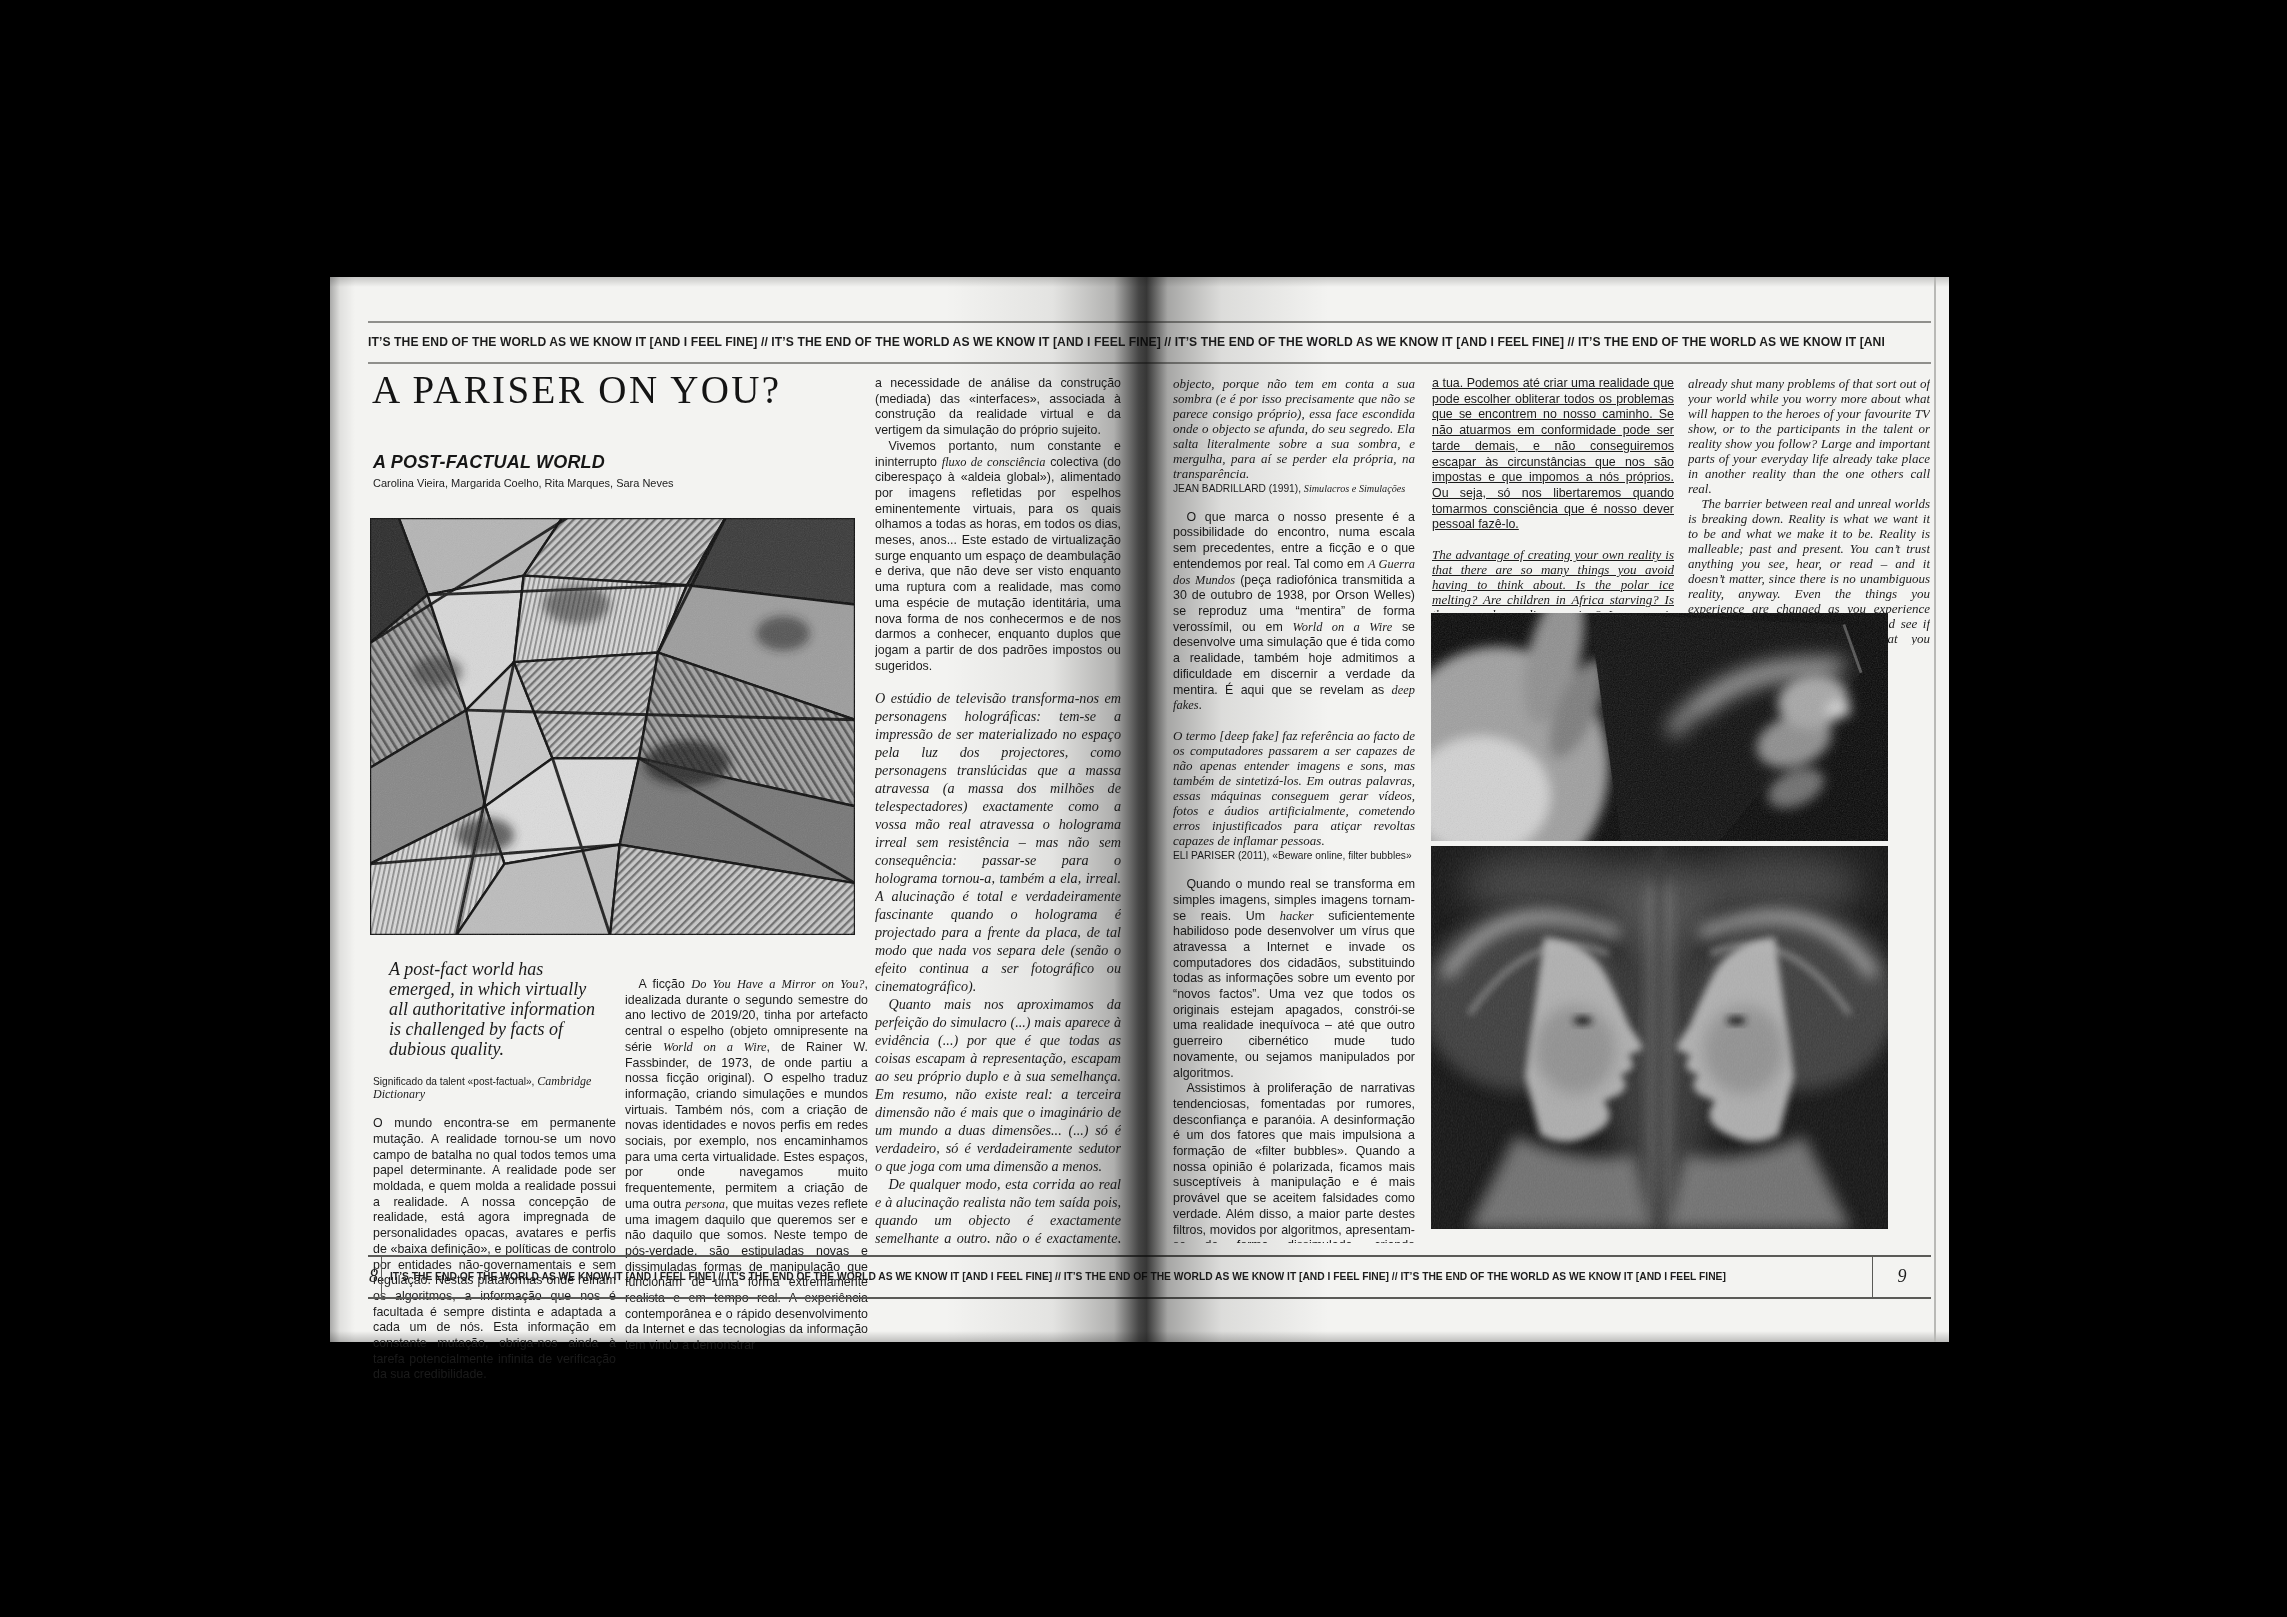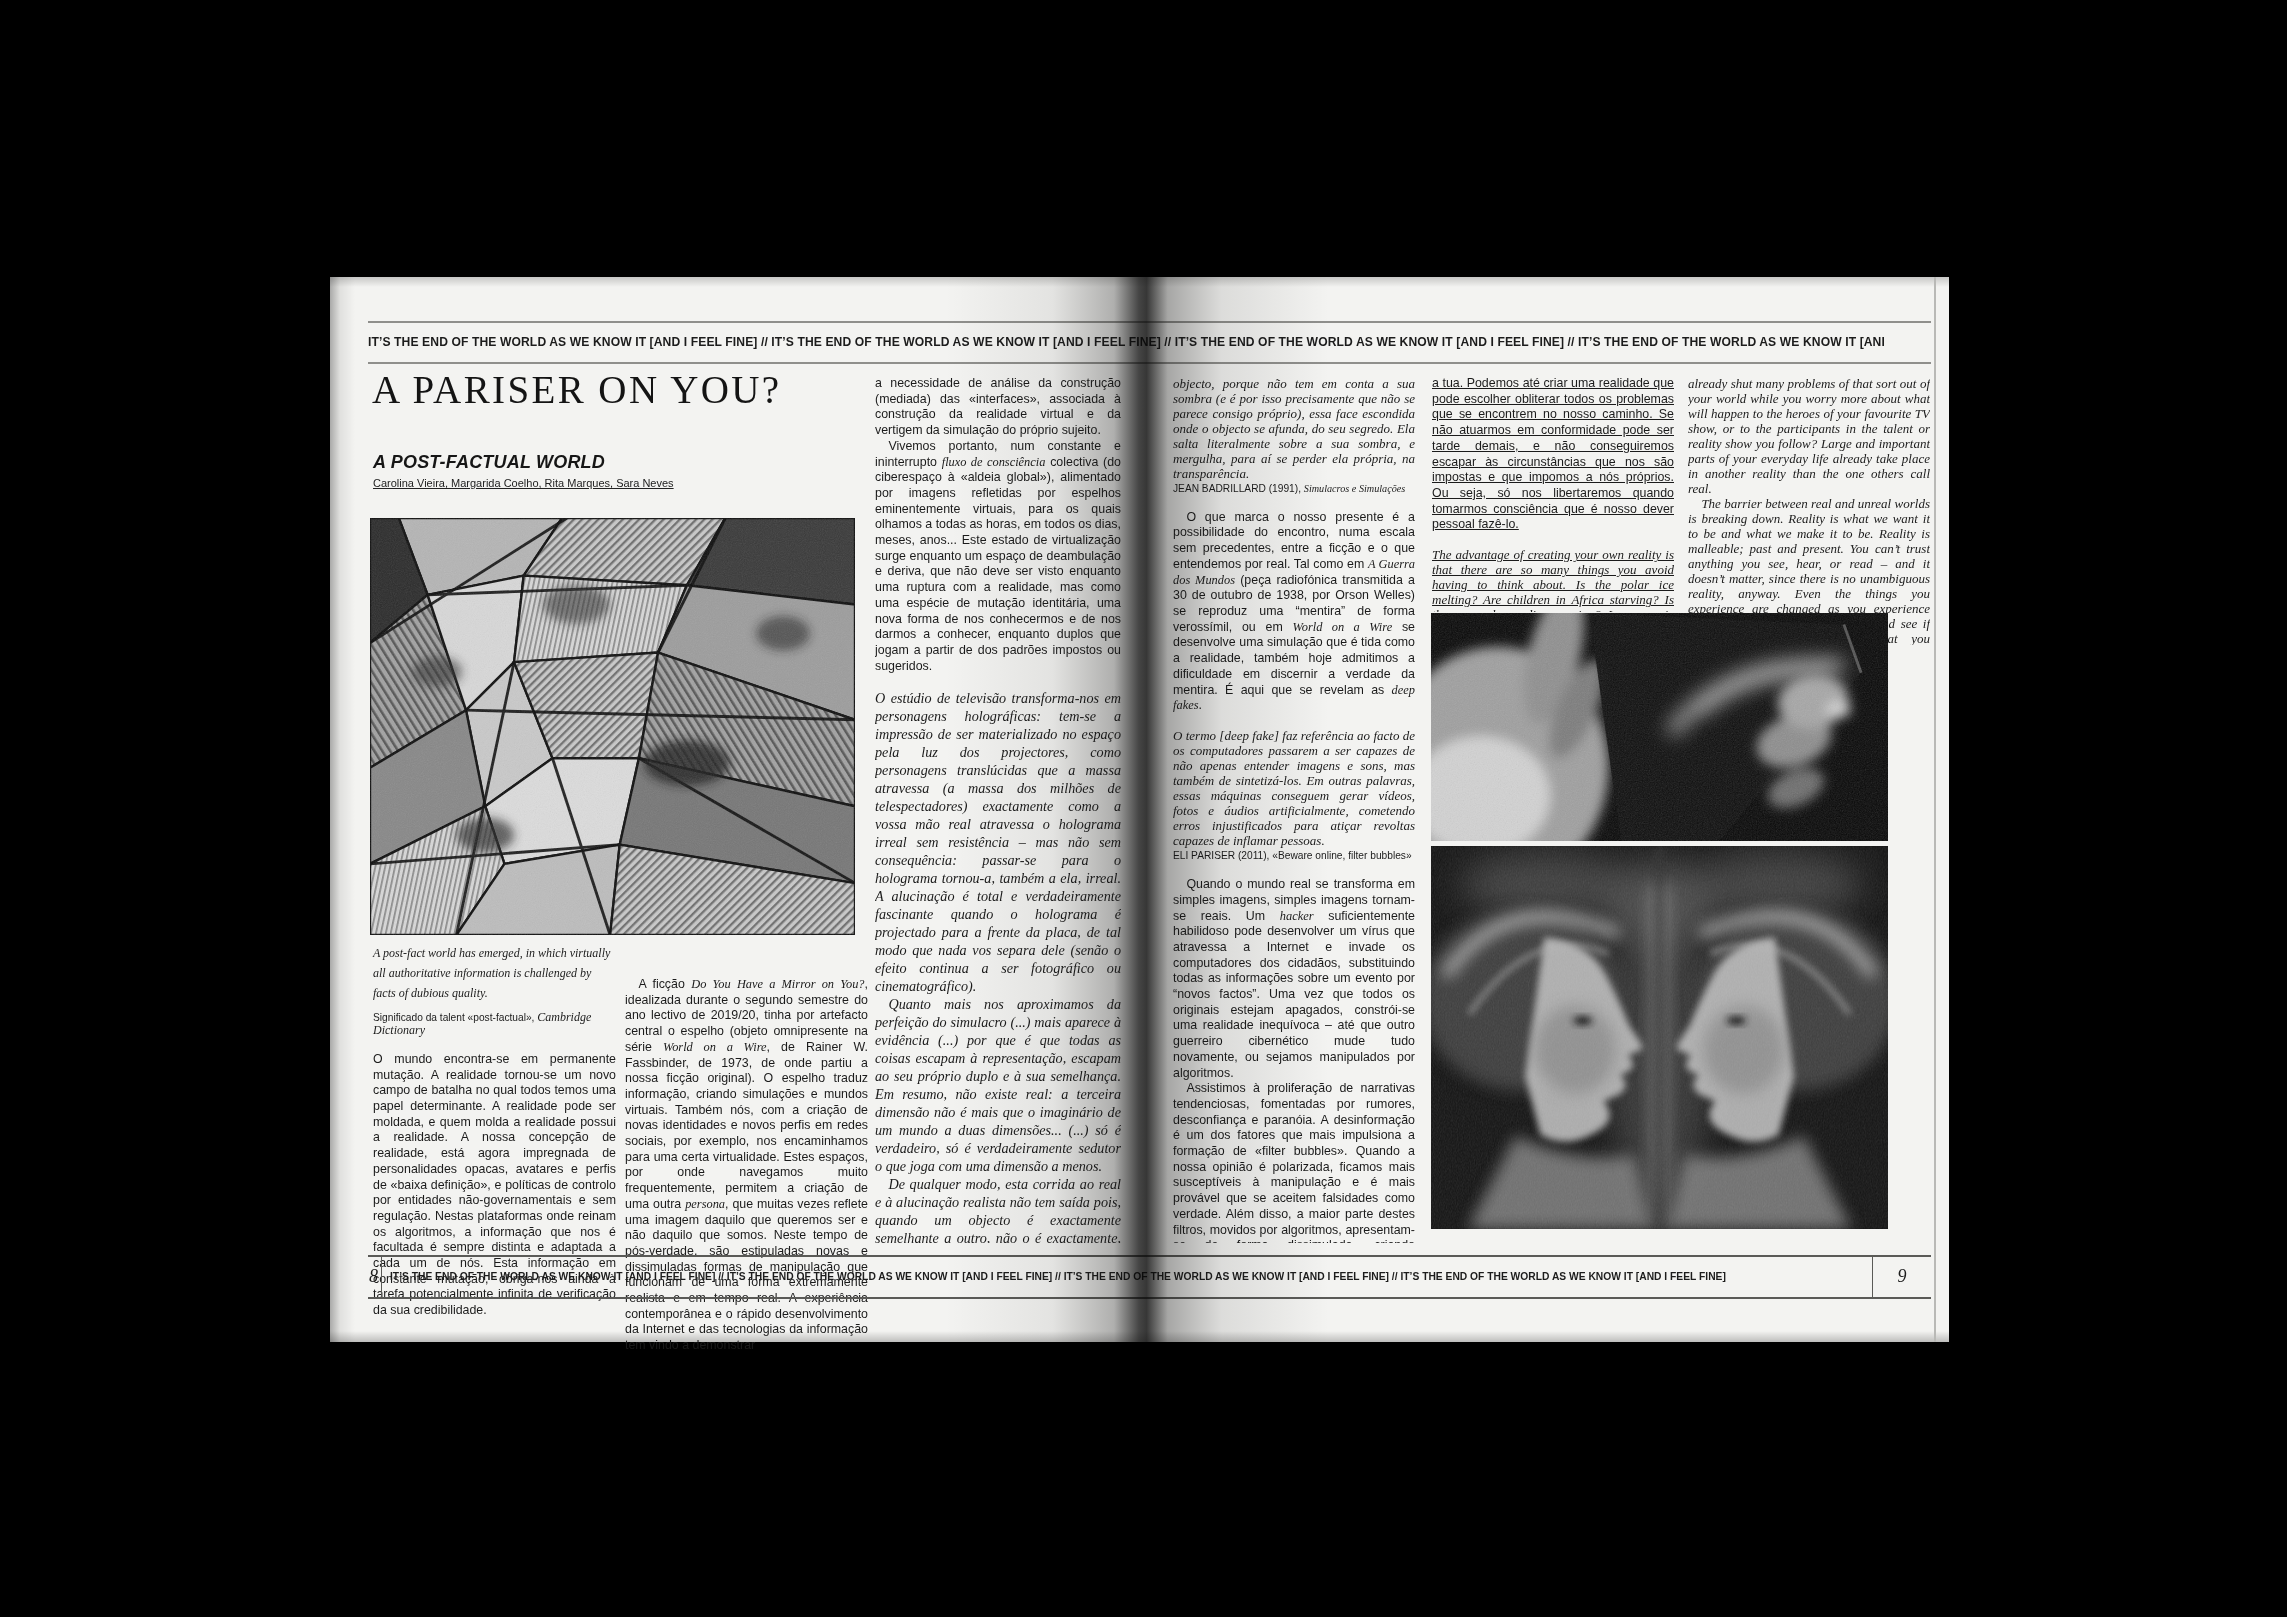--- a/index.html
+++ b/index.html
@@ -31,21 +31,21 @@
     line-height:42px;color:#1c1c1c;top:978px;}
   #pgnum-left{left:39px;}
   #pgnum-right{left:1542px;width:60px;text-align:center;}
   .vdiv{position:absolute;top:978px;height:42px;width:1.4px;background:#5a5a57;}
   #vdiv-left{left:51px}
   #vdiv-right{left:1542px}
 
   .title{position:absolute;left:42px;top:94px;font-family:"Liberation Serif",serif;
     font-size:39px;line-height:37px;letter-spacing:2.4px;color:#141414;white-space:nowrap;}
   .kicker{position:absolute;left:43px;top:175px;font-weight:bold;font-size:18px;letter-spacing:0.2px;color:#161616;font-style:italic;}
-  .byline{position:absolute;left:43px;top:200px;font-size:11px;color:#222;text-decoration:underline;}
+  .byline{position:absolute;left:43px;top:200px;font-size:11px;color:#222;}
 
   figure{margin:0;padding:0;position:absolute;}
   #fig-mirror{left:40px;top:241px;width:485px;height:417px;}
   #fig-hand{left:1101px;top:336px;width:457px;height:228px;}
   #fig-faces{left:1101px;top:569px;width:457px;height:383px;}
   figure svg{display:block;width:100%;height:100%;}
 
   .col{position:absolute;color:#1b1b1b;}
   #col1{left:43px;top:666px;width:243px;}
   #col2{left:295px;top:700px;width:243px;}
@@ -58,21 +58,21 @@
   .p.ind{text-indent:13.4px;}
   .it{font-family:"Liberation Serif",serif;font-style:italic;}
   .bq{font-family:"Liberation Serif",serif;font-style:italic;font-size:14.2px;line-height:18px;
     text-align:justify;margin:0;}
   .bq.ind{text-indent:13.4px;}
   .sq{font-family:"Liberation Serif",serif;font-style:italic;font-size:13px;line-height:15px;
     text-align:justify;margin:0;}
   .sq.ind{text-indent:13.4px;}
   .gap{margin-top:14.4px;}
   .attr{font-size:10.2px;line-height:12.5px;margin:1.9px 0 0 0;color:#1b1b1b;}
-  .lead-quote{font-family:"Liberation Serif",serif;font-style:italic;font-size:12px;line-height:20px;margin:0;}
+  .lead-quote{font-family:"Liberation Serif",serif;font-style:italic;font-size:18px;line-height:20px;margin:16px;}
   .lead-src{font-size:10.2px;line-height:13.4px;margin:7.7px 0 0 0;}
   .lead-src .it{font-size:12px;}
 </style>
 </head>
 <body>
 
 <div class="spread">
 
   <div class="rule" id="head-rule-1"></div>
   <div class="running-head">IT’S THE END OF THE WORLD AS WE KNOW IT [AND I FEEL FINE]  //  IT’S THE END OF THE WORLD AS WE KNOW IT [AND I FEEL FINE]  //  IT’S THE END OF THE WORLD AS WE KNOW IT [AND I FEEL FINE]  //  IT’S THE END OF THE WORLD AS WE KNOW IT [AND I FEEL FINE]</div>

